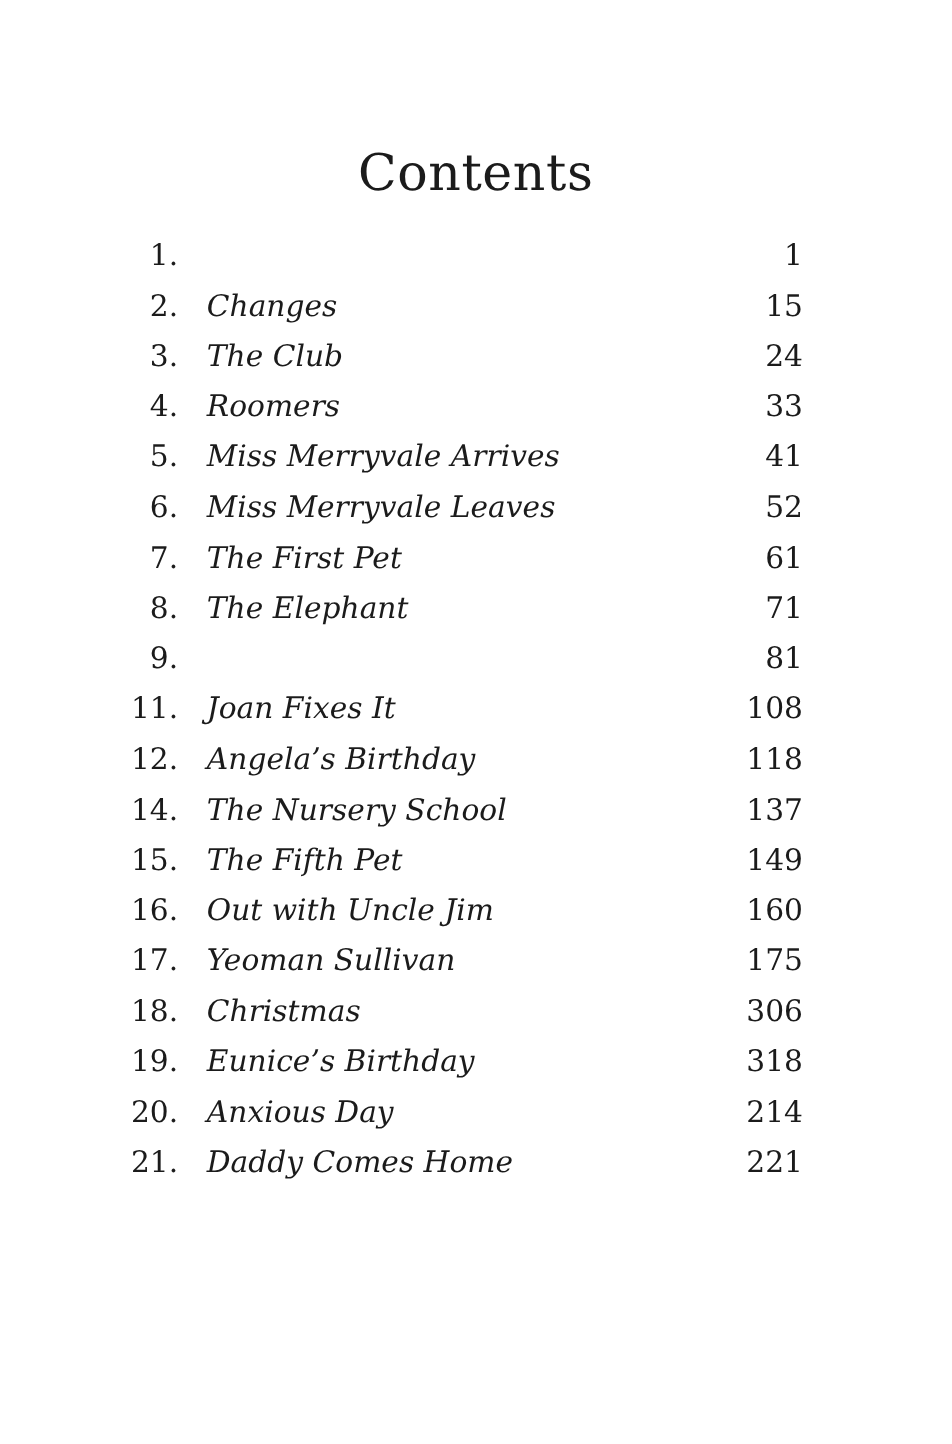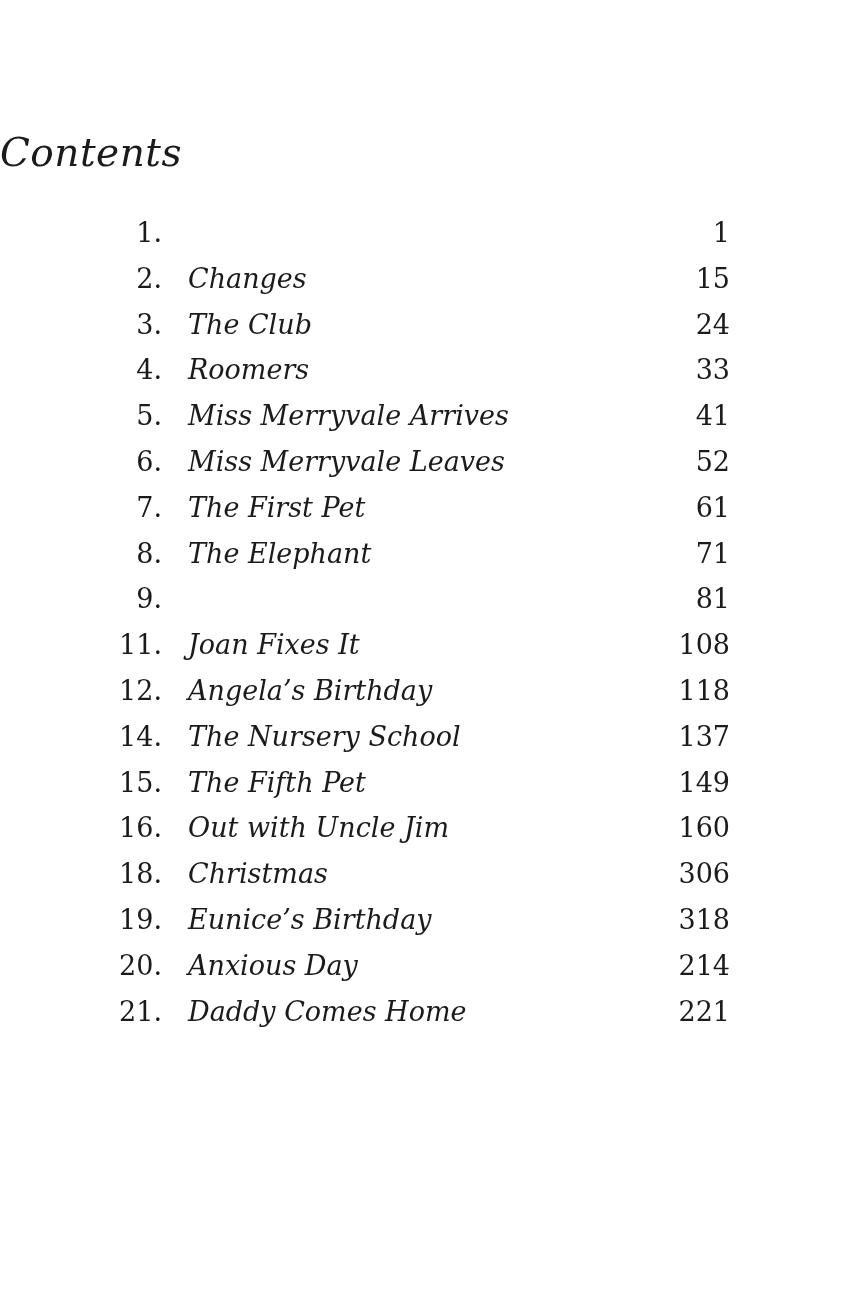--- a/index.html
+++ b/index.html
@@ -14,22 +14,22 @@
     background: #ffffff;
     font-family: "DejaVu Serif", serif;
     color: #1b1b1b;
     overflow: hidden;
   }
   .contents-title {
     position: absolute;
     top: 130px;
     left: 0;
     width: 100%;
-    font-style: italic;
-    font-size: 39px;
+    text-align: center;
+    font-size: 46px;
     letter-spacing: 0.5px;
   }
   .toc-list {
     position: absolute;
     top: 210px;
     left: 110px;
     right: 135px;
   }
   .toc-row {
     display: flex;
@@ -142,20 +142,25 @@
     <span class="chapter-title">The Fifth Pet</span>
     <span class="chapter-page">149</span>
   </div>
 
   <div class="toc-row">
     <span class="chapter-num">16.</span>
     <span class="chapter-title">Out with Uncle Jim</span>
     <span class="chapter-page">160</span>
   </div>
 
+  <div class="toc-row">
+    <span class="chapter-num">17.</span>
+    <span class="chapter-title">Yeoman Sullivan</span>
+    <span class="chapter-page">175</span>
+  </div>
 
   <div class="toc-row">
     <span class="chapter-num">18.</span>
     <span class="chapter-title">Christmas</span>
     <span class="chapter-page">306</span>
   </div>
 
   <div class="toc-row">
     <span class="chapter-num">19.</span>
     <span class="chapter-title">Eunice’s Birthday</span>

